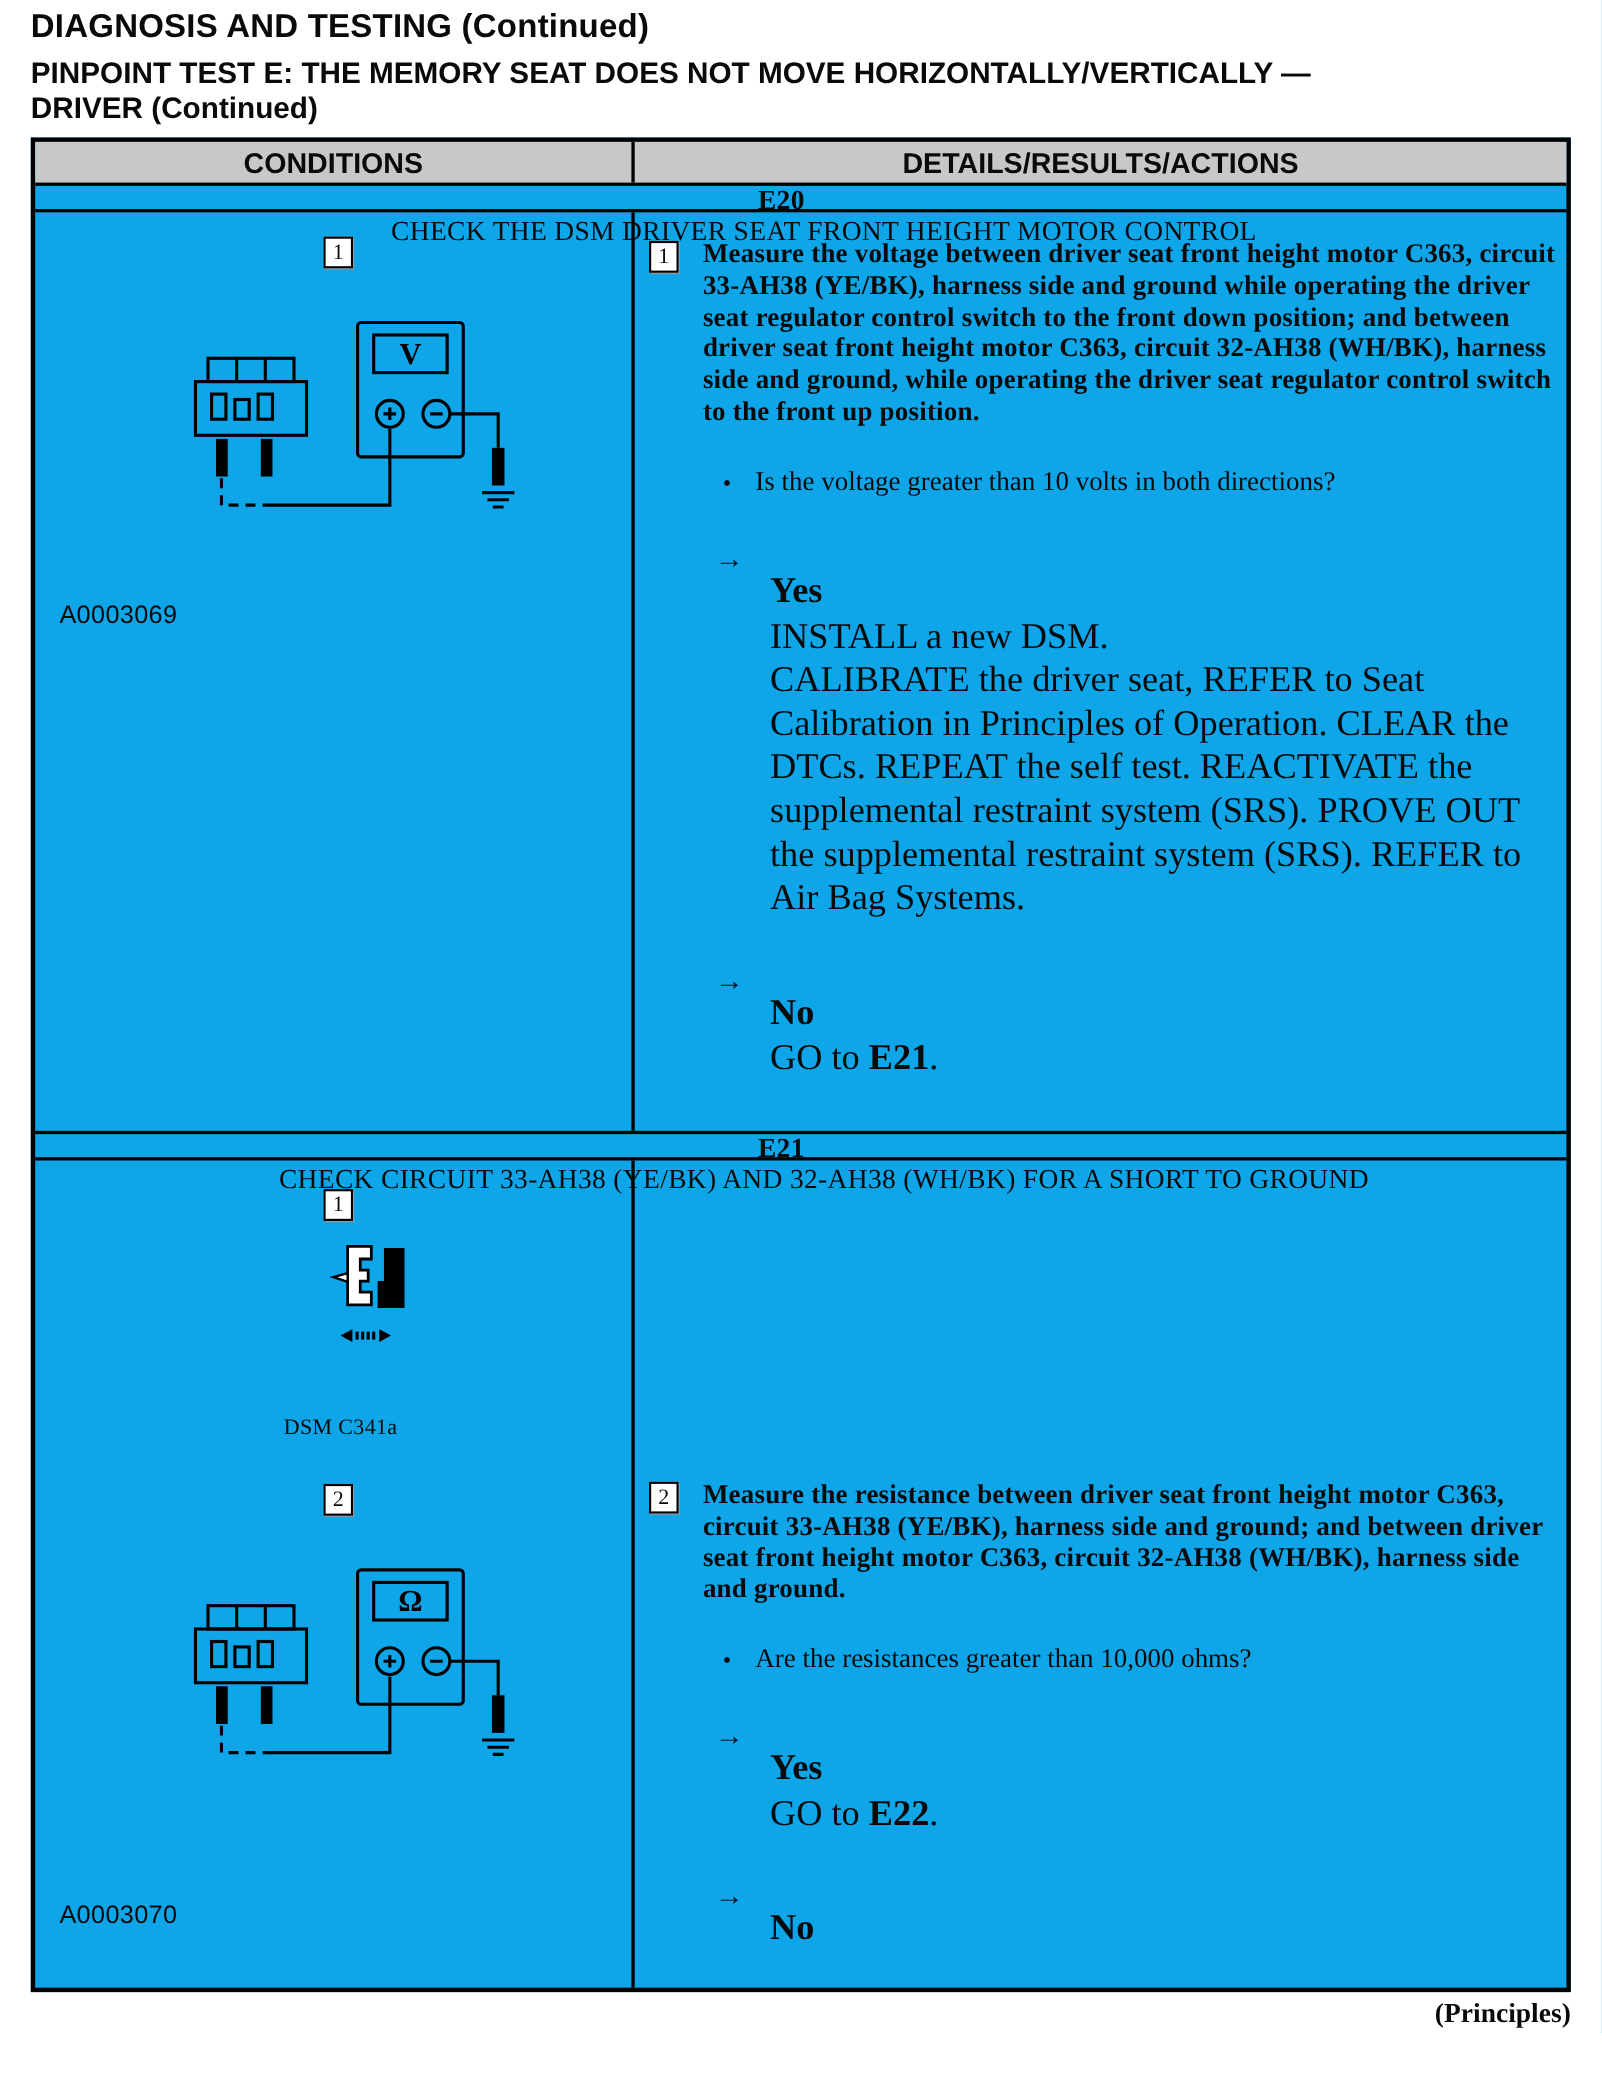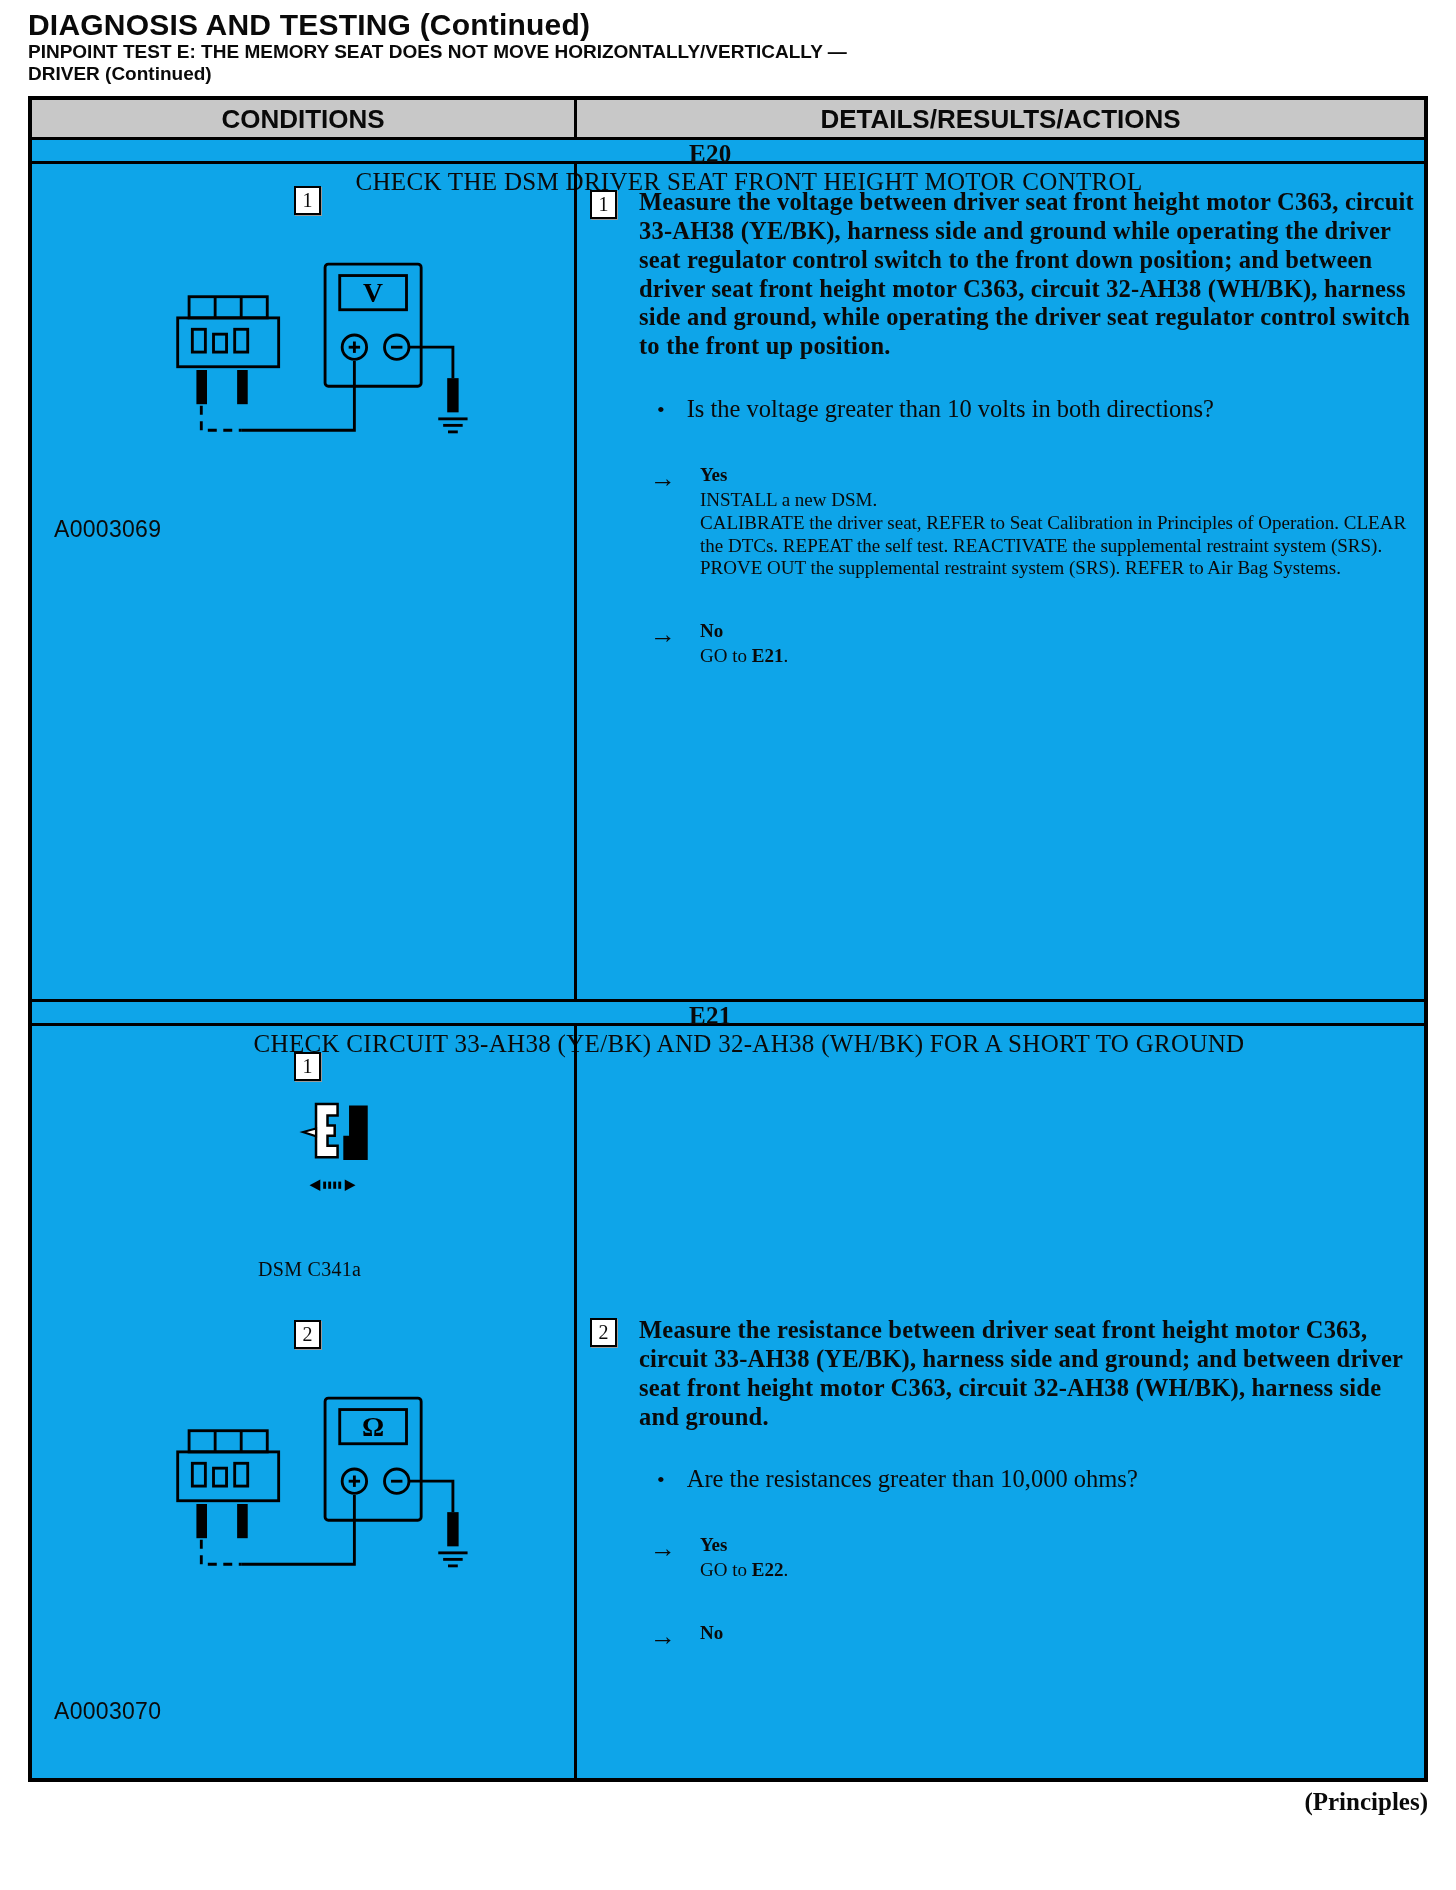--- a/index.html
+++ b/index.html
@@ -13,21 +13,22 @@
   }
   .page { padding:8px 28px 0 28px; }
 
   .doc-title {
     font-family:"Liberation Sans", sans-serif;
     font-weight:bold; font-size:30px; line-height:1.1;
     letter-spacing:0.2px;
   }
   .doc-subtitle {
     font-family:"Liberation Sans", sans-serif;
-    font-weight:bold; font-size:19px; line-height:1.18;
+    font-weight:bold; font-size:27px; line-height:1.18;
+    margin-top:10px;
   }
 
   
   .pinpoint-table {
     margin-top:10px;
     border:4px solid #000;
     width:1400px;
     background:#0ea5e9;
   }
   .thead {
@@ -87,21 +88,21 @@
   .bullet-line {
     margin-top:34px; margin-left:67px;
     display:flex; gap:22px;
     font-size:24.5px; line-height:1.18;
   }
   .bullet-char { font-size:22px; padding-top:2px; }
   .question { width:700px; }
 
   .branch { margin-top:40px; margin-left:60px; display:flex; gap:20px; }
   .branch-arrow { font-size:26px; line-height:1; padding-top:2px; width:30px; flex:0 0 auto; }
-  .branch-body { font-size:19px; line-height:1.2; }
+  .branch-body { font-size:33px; line-height:1.2;margin-top:25px; }
   .branch-label { font-weight:bold; }
   .branch-action { width:716px; margin-top:2px; }
   .branch-action .bold-ref { font-weight:bold; }
 
   
   .fig-callout { position:absolute; }
   .fig-svg { position:absolute; }
   .fig-code {
     position:absolute;
     font-family:"Liberation Sans", sans-serif;

